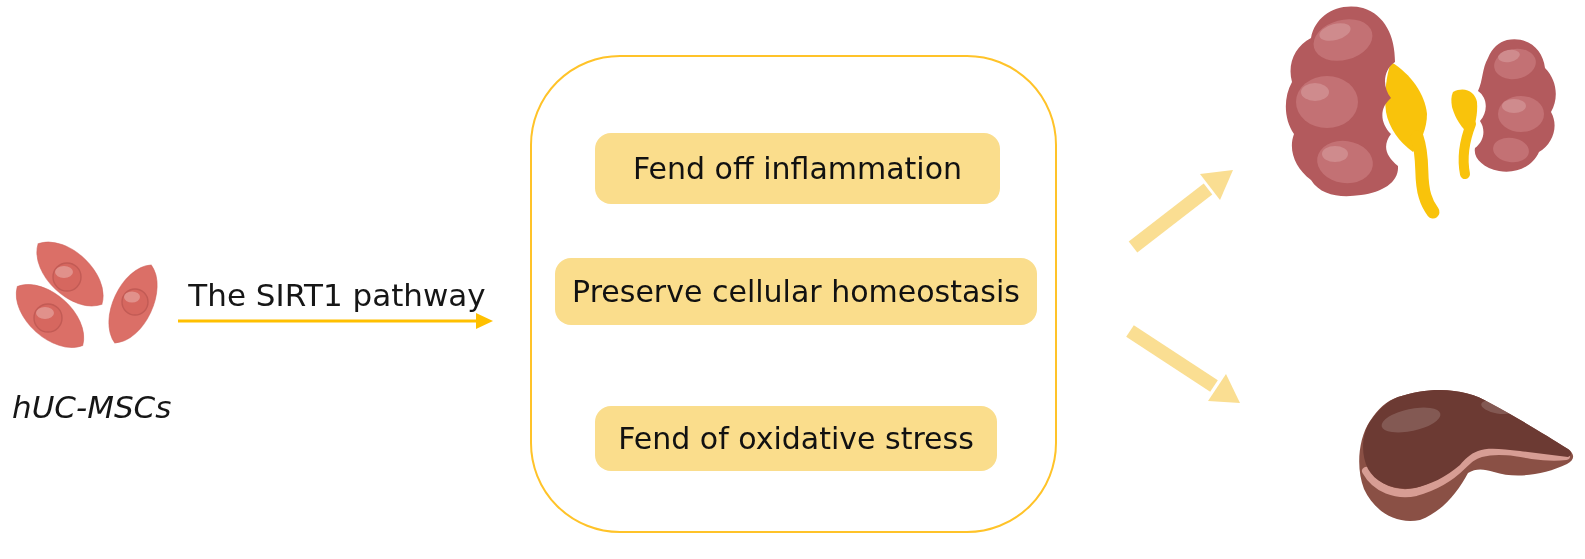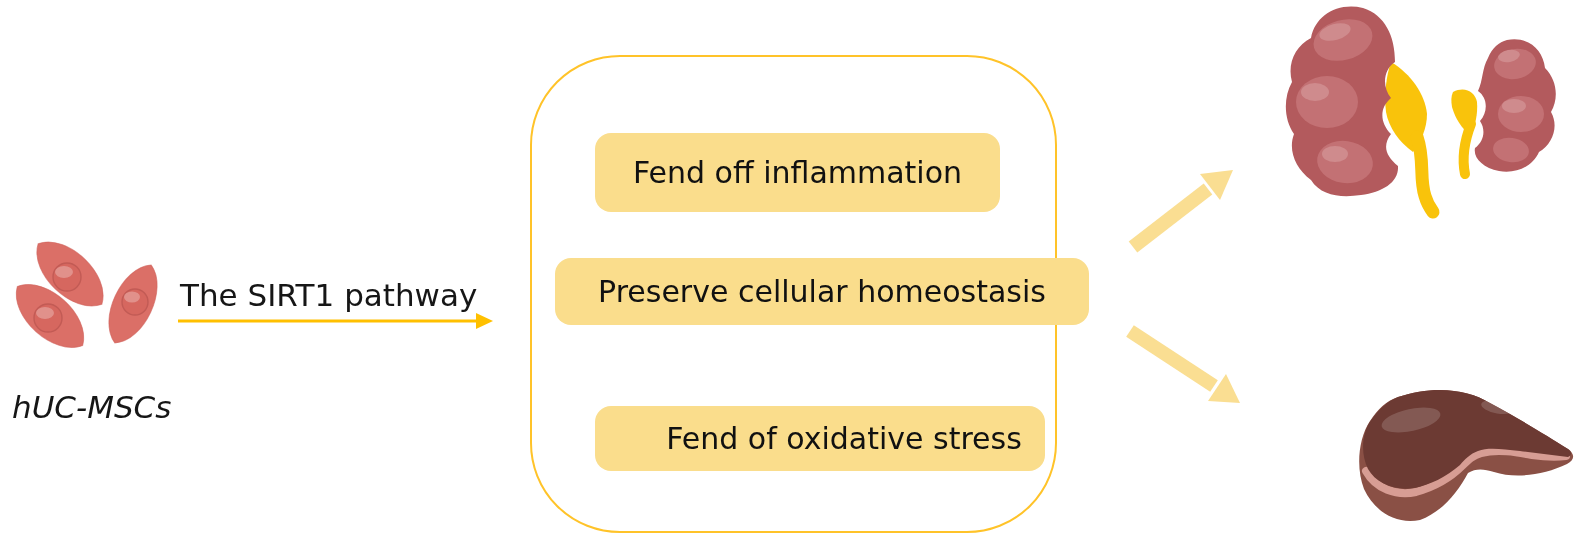--- a/index.html
+++ b/index.html
@@ -1,26 +1,26 @@
 <!DOCTYPE html>
 <html><head>
 <meta charset="utf-8">
 <style>
   html,body{margin:0;padding:0;background:#ffffff;}
   body{font-family:"DejaVu Sans","Liberation Sans",sans-serif;}
   #stage{position:relative;width:1585px;height:559px;background:#ffffff;overflow:hidden;}
   .abs{position:absolute;}
   .label{color:#161616;}
-  .pathway-label{left:180px;top:277px;width:314px;font-size:31px;letter-spacing:0px;}
+  .pathway-label{left:180px;top:277px;width:314px;text-align:center;font-size:31px;letter-spacing:0px;}
   .source-label{left:12px;top:389px;font-size:31px;font-style:italic;}
   .panel{left:530px;top:55px;width:527px;height:478px;border:2px solid #FFC329;border-radius:90px;box-sizing:border-box;background:#ffffff;}
   .pill{background:#FADD8C;border-radius:16px;display:flex;align-items:center;justify-content:center;font-size:30px;color:#111111;}
-  .pill1{left:595px;top:133px;width:405px;height:79px;}
-  .pill2{left:555px;top:258px;width:534px;height:67px;}
-  .pill3{left:595px;top:406px;width:402px;height:65px;padding-left:48px;}
+  .pill1{left:595px;top:133px;width:405px;height:71px;}
+  .pill2{left:555px;top:258px;width:482px;height:67px;}
+  .pill3{left:595px;top:406px;width:402px;height:65px;}
   svg{display:block;}
 </style>
 </head>
 <body>
 
 <div id="stage">
 
   <svg class="abs" style="left:8px;top:232px;" width="170" height="128" viewBox="0 0 170 128" aria-hidden="true">
     <g>
       <g transform="translate(62,42) rotate(43.6)">

